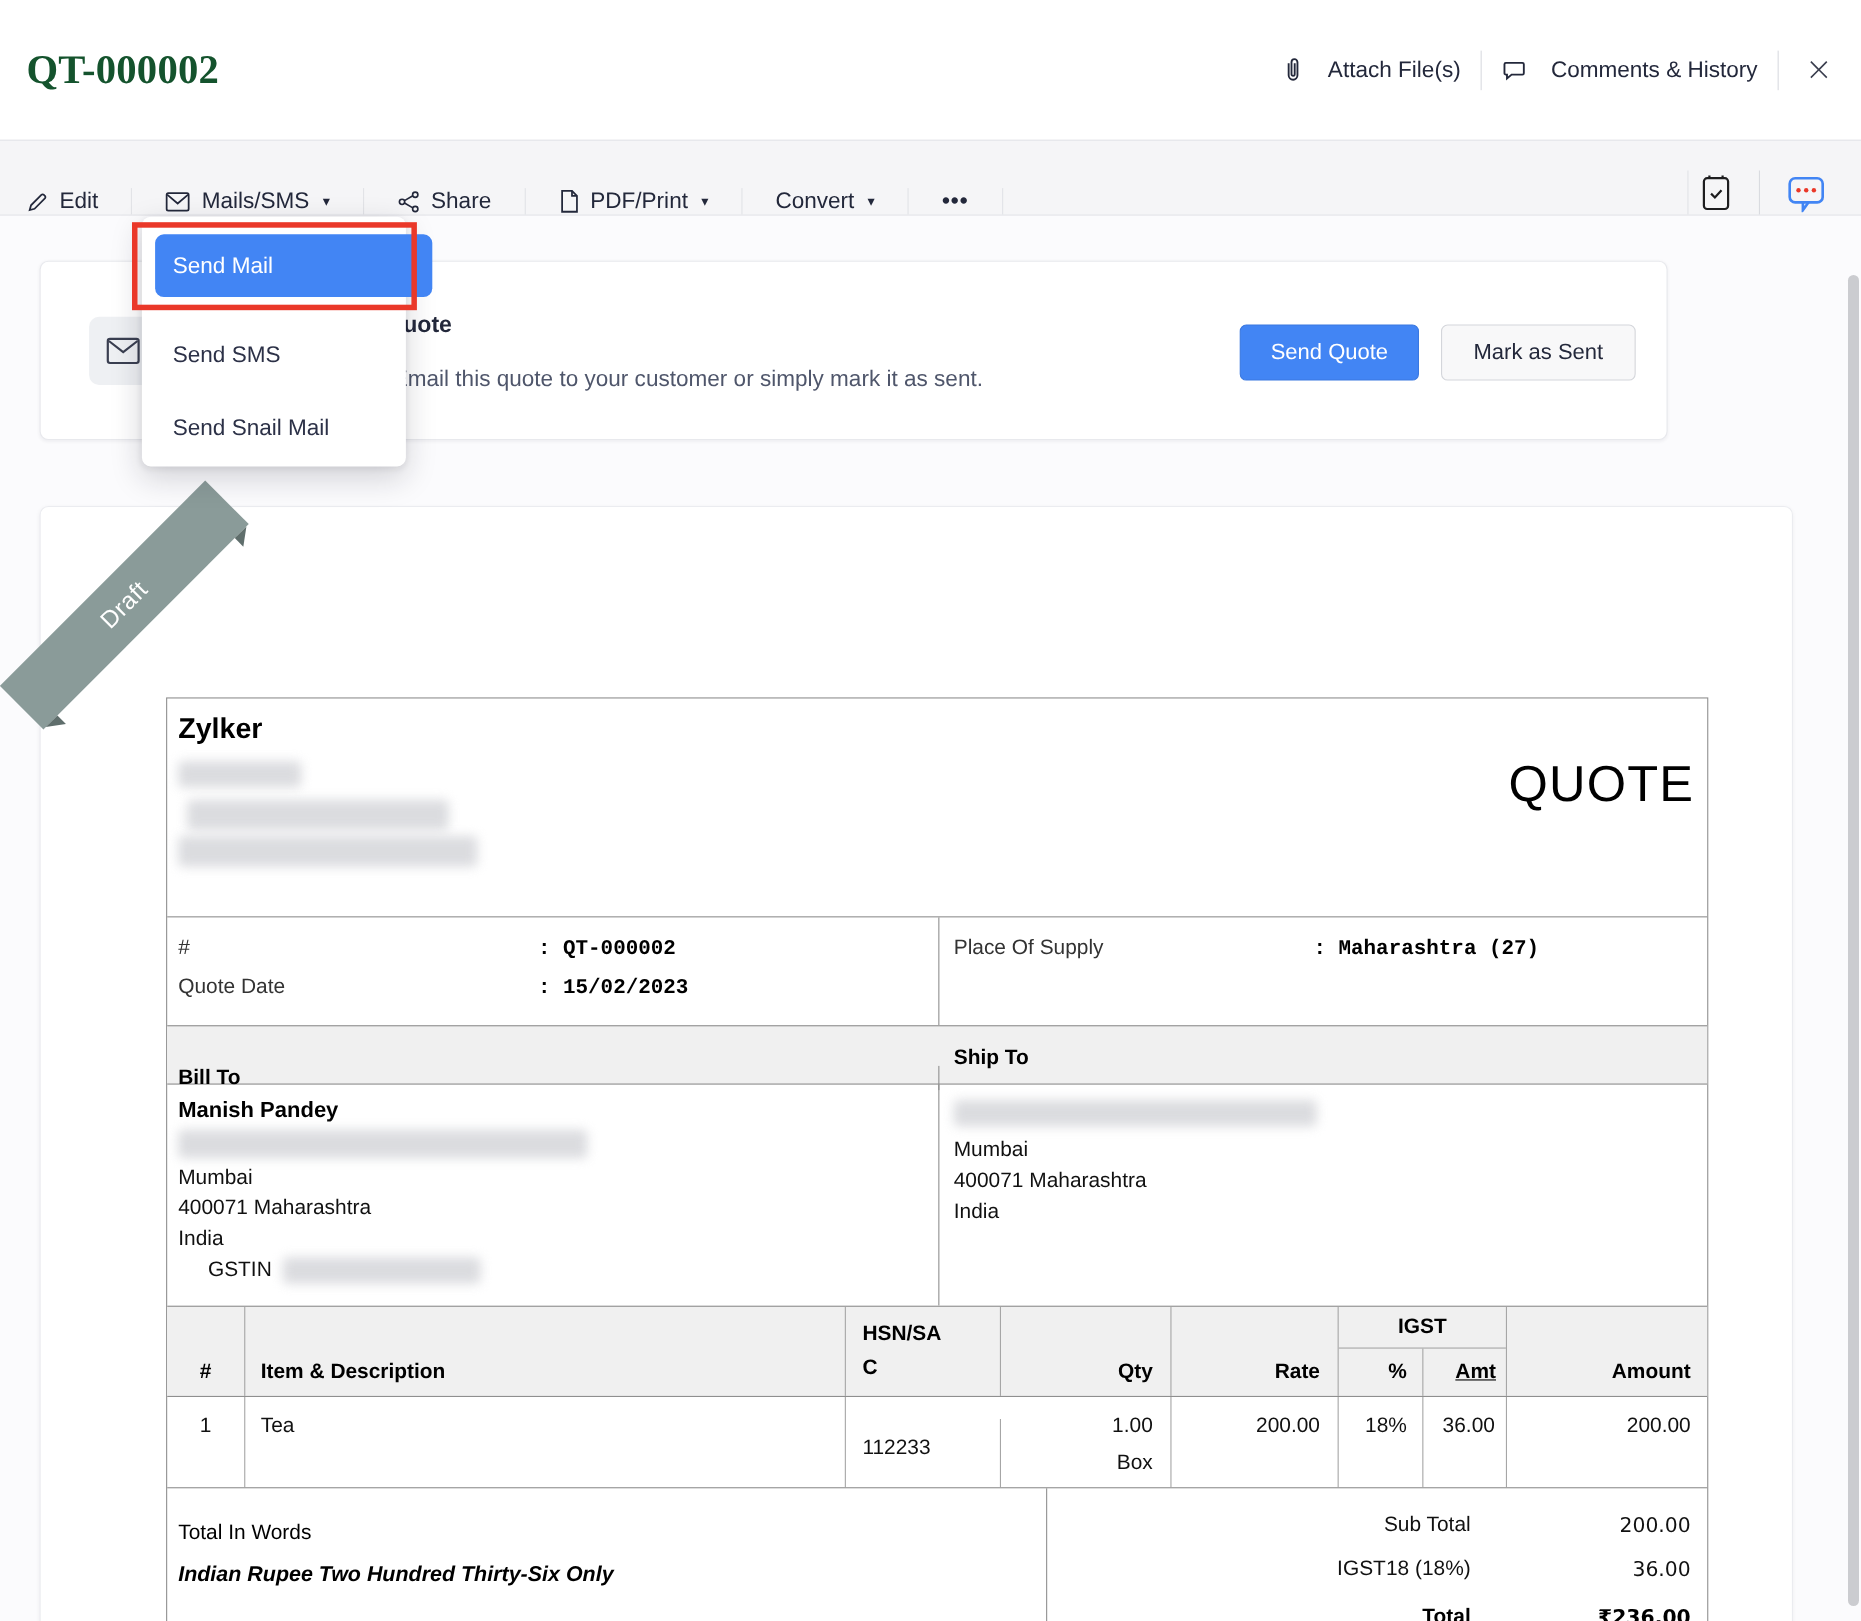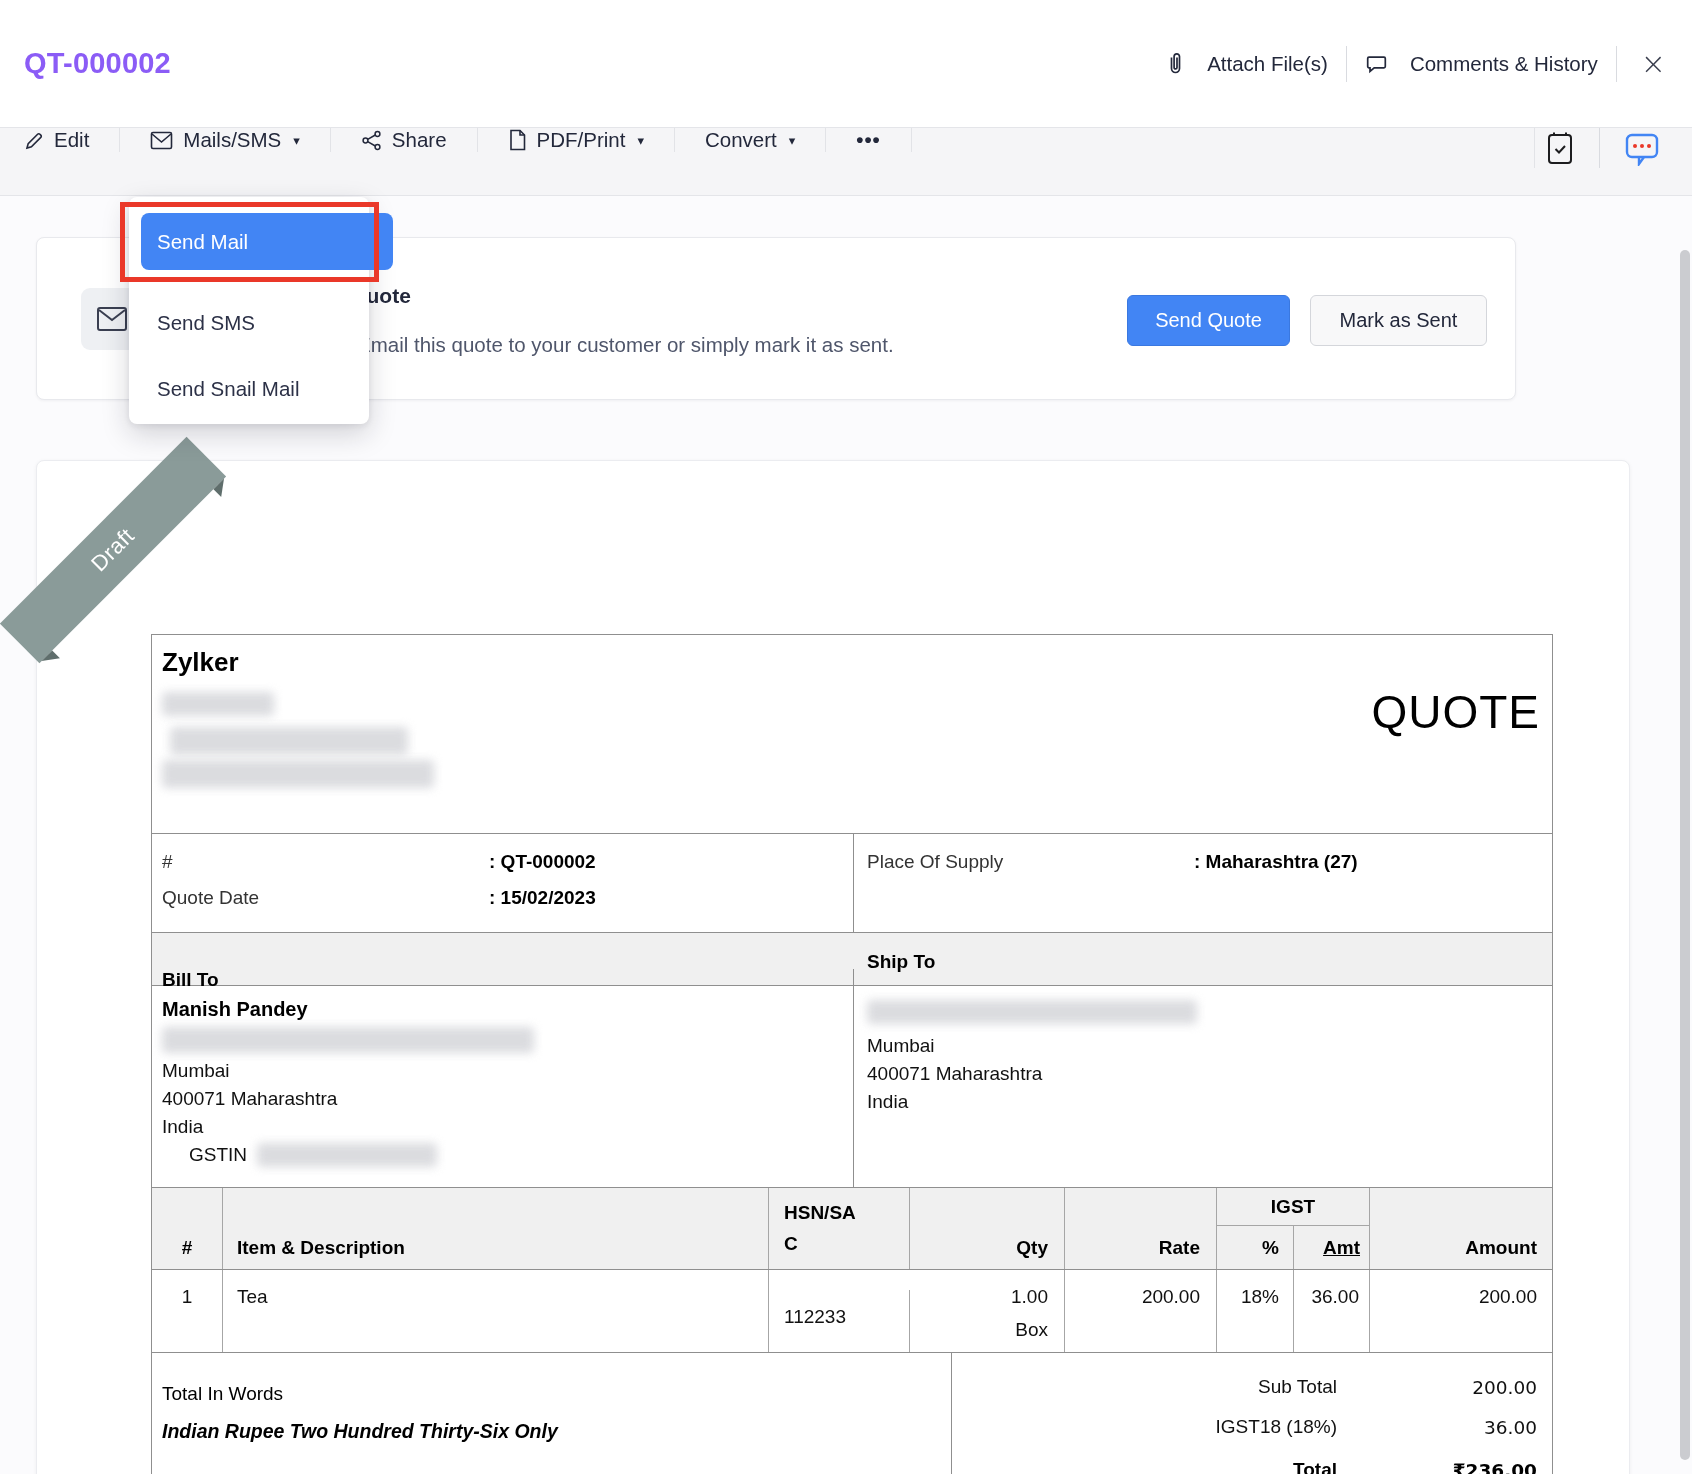--- a/index.html
+++ b/index.html
@@ -6,30 +6,30 @@
   html,body { width:1692px; height:1474px; }
   body {
     position:relative; overflow:hidden; background:#fbfbfd;
     font-family:"Liberation Sans", sans-serif; color:#23283b;
   }
 
   
   .top-header { position:absolute; left:0; top:0; width:1692px; height:127px;
     background:#ffffff; display:flex; align-items:center; justify-content:space-between;
     padding:0 20px 0 24px; z-index:5; }
-  .page-title { font-size:29px; font-weight:bold; color:#8b5cf6; letter-spacing:.2px; }
+  .page-title { font-size:37px; font-weight:bold; color:#14532d; letter-spacing:.2px;font-family:Liberation Serif, serif; }
   .hdr-right { display:flex; align-items:center; }
   .hdr-link { display:flex; align-items:center; gap:21px; font-size:20.5px; color:#23283b; cursor:pointer; }
   .hdr-sep { width:1px; height:36px; background:#d9dbe0; margin:0 18px; }
   .close-x { font-size:30px; font-weight:300; color:#3a3e4e; line-height:1; padding:0 6px; cursor:pointer; font-family:"DejaVu Sans",sans-serif; }
 
   
   .toolbar { position:absolute; left:0; top:127px; width:1692px; height:69px;
     background:#f5f5f7; border-top:1px solid #e4e5e9; border-bottom:1px solid #e4e5e9;
-    display:flex; align-items:flex-start; z-index:5; }
+    display:flex; align-items:flex-end; z-index:5; }
   .tb-btn { display:flex; align-items:center; gap:10px; padding:0 30px;
     font-size:20.5px; color:#23283b; border-right:1px solid #e2e3e7; cursor:pointer; background:transparent; }
   .tb-btn:first-child { padding-left:24px; }
   .caret { font-family:"DejaVu Sans",sans-serif; font-size:13px; color:#23283b; margin-left:2px; }
   .tb-spacer { flex:1; }
   .tb-right { display:flex; align-items:center; padding-right:22px; border-left:1px solid #e2e3e7; }
   .tb-icon { display:flex; align-items:center; padding:0 10px; cursor:pointer; }
   .tb-right .hdr-sep { height:40px; margin:0 14px; }
 
   svg.ic { display:block; }
@@ -82,21 +82,21 @@
   .company-name { position:absolute; left:10px; top:12px; font-size:26px; font-weight:bold; color:#000; }
   .blur-bar { position:absolute; background:#d5d6da; border-radius:4px; filter:blur(5px); opacity:.85; }
   .doc-type { position:absolute; right:12px; top:50px; font-size:46px; font-weight:500; letter-spacing:1px; color:#000; }
 
   .detail-row { position:absolute; top:198px; left:0; width:1400px; height:99px;
     border-top:1px solid #8f8f8f; display:grid; grid-template-columns:702px 698px; }
   .detail-cell-l { border-right:1px solid #8f8f8f; padding:10px 0 0 10px; }
   .detail-cell-r { padding:10px 0 0 13px; }
   .detail-line { display:flex; height:36px; align-items:center; }
   .detail-label { width:327px; color:#333; }
-  .detail-value { font-weight:bold; color:#000; }
+  .detail-value { font-weight:bold; color:#000;font-family:Liberation Mono, monospace; }
 
   .addr-head { position:absolute; top:297px; left:0; width:1400px; height:54px;
     background:#f0f0f0; border-top:1px solid #8f8f8f; border-bottom:1px solid #8f8f8f;
     display:grid; grid-template-columns:702px 698px; font-weight:bold; color:#000; }
   .addr-head > div { display:flex; align-items:center; }
   .addr-head .hl { padding-left:10px; border-right:1px solid #8f8f8f;margin-top:36px; }
   .addr-head .hr { padding-left:13px; }
 
   .addr-body { position:absolute; top:351px; left:0; width:1400px; height:201px;
     display:grid; grid-template-columns:702px 698px; }

